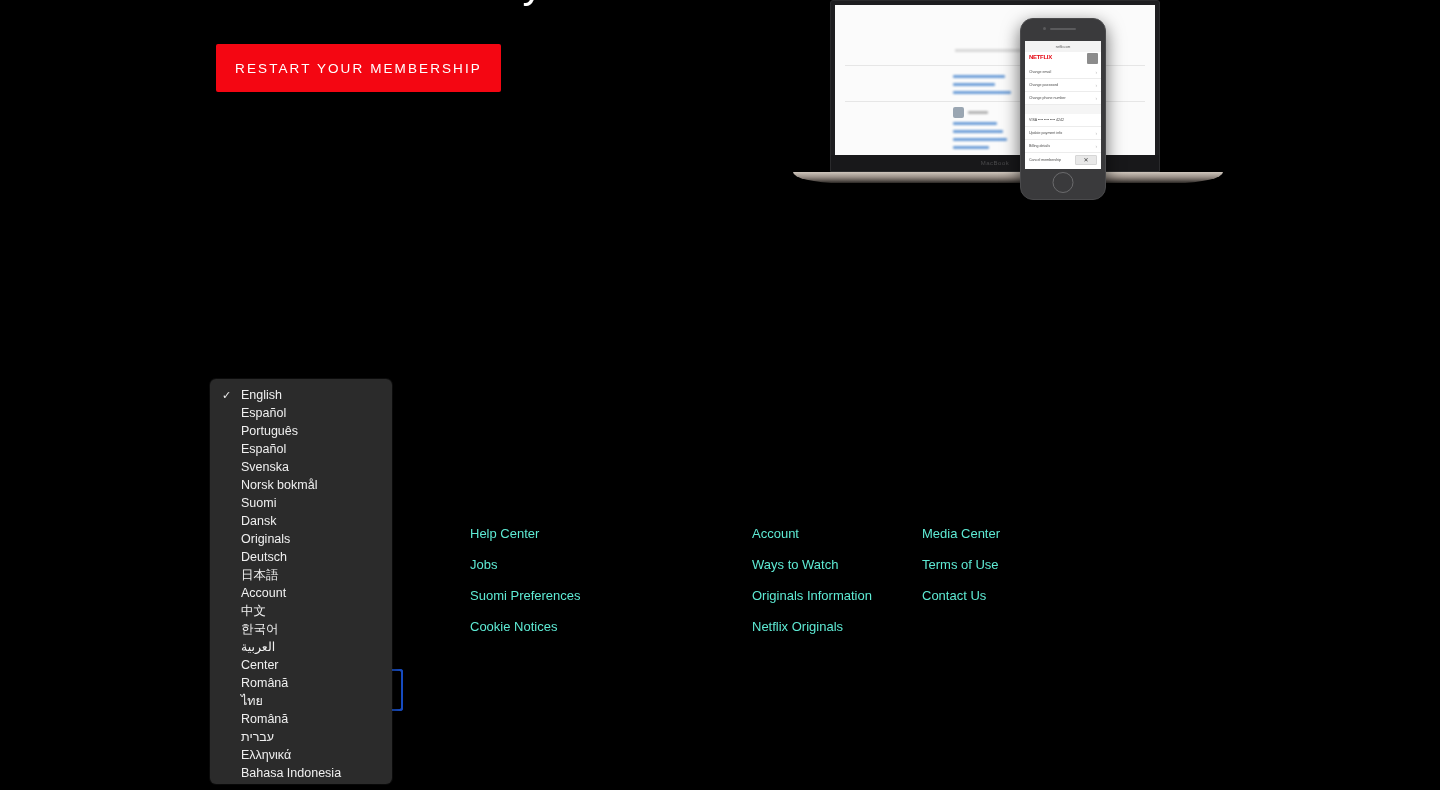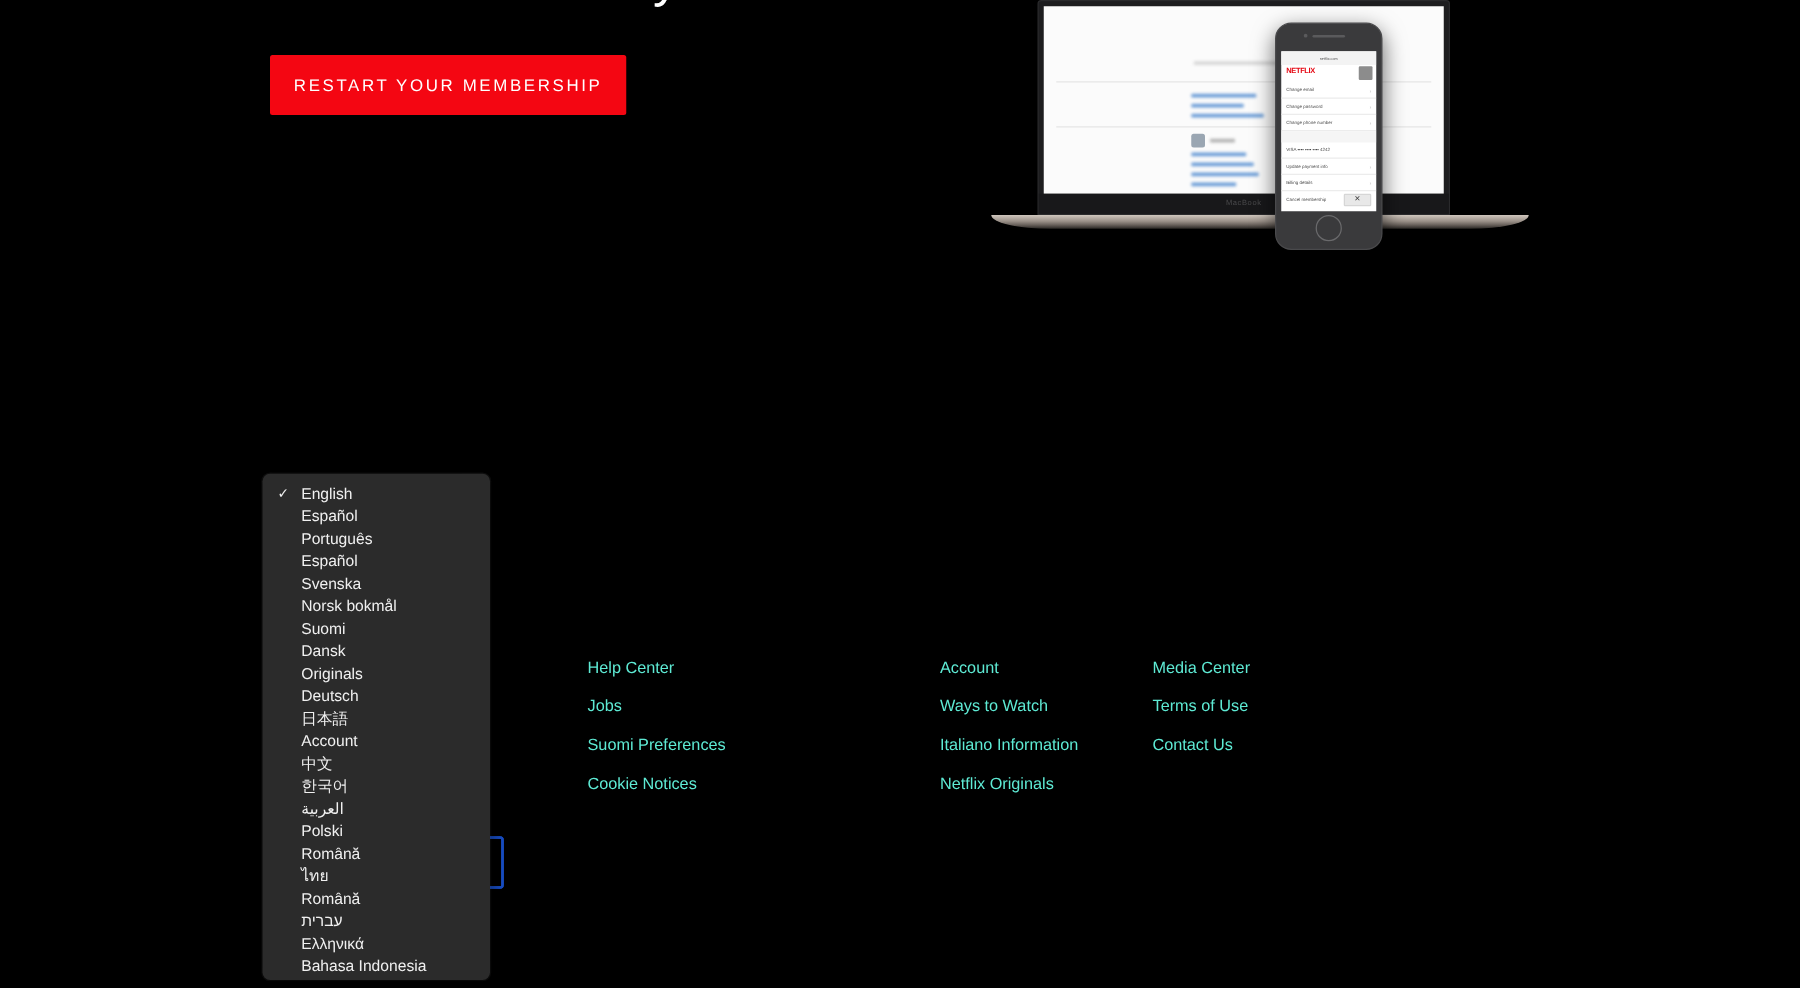--- a/index.html
+++ b/index.html
@@ -257,21 +257,21 @@
     </div>
     <div class="footer-col c2">
       <a class="footer-link">Help Center</a>
       <a class="footer-link">Jobs</a>
       <a class="footer-link">Suomi Preferences</a>
       <a class="footer-link">Cookie Notices</a>
     </div>
     <div class="footer-col c3">
       <a class="footer-link">Account</a>
       <a class="footer-link">Ways to Watch</a>
-      <a class="footer-link">Italiano Information</a>
+      <a class="footer-link">Originals Information</a>
       <a class="footer-link">Netflix Originals</a>
     </div>
     <div class="footer-col c4">
       <a class="footer-link">Media Center</a>
       <a class="footer-link">Terms of Use</a>
       <a class="footer-link">Contact Us</a>
     </div>
   </div>
 
   <select class="lang-select">
@@ -291,21 +291,21 @@
     <div class="dd-item"><span>Norsk bokmål</span></div>
     <div class="dd-item"><span>Suomi</span></div>
     <div class="dd-item"><span>Dansk</span></div>
     <div class="dd-item"><span>Originals</span></div>
     <div class="dd-item"><span>Deutsch</span></div>
     <div class="dd-item"><span>日本語</span></div>
     <div class="dd-item"><span>Account</span></div>
     <div class="dd-item"><span>中文</span></div>
     <div class="dd-item"><span>한국어</span></div>
     <div class="dd-item"><span>العربية</span></div>
-    <div class="dd-item"><span>Polski</span></div>
+    <div class="dd-item"><span>Center</span></div>
     <div class="dd-item"><span>Română</span></div>
     <div class="dd-item"><span>ไทย</span></div>
     <div class="dd-item"><span>Română</span></div>
     <div class="dd-item"><span>עברית</span></div>
     <div class="dd-item"><span>Ελληνικά</span></div>
     <div class="dd-item"><span>Bahasa Indonesia</span></div>
   </div>
 
 </div>
 

